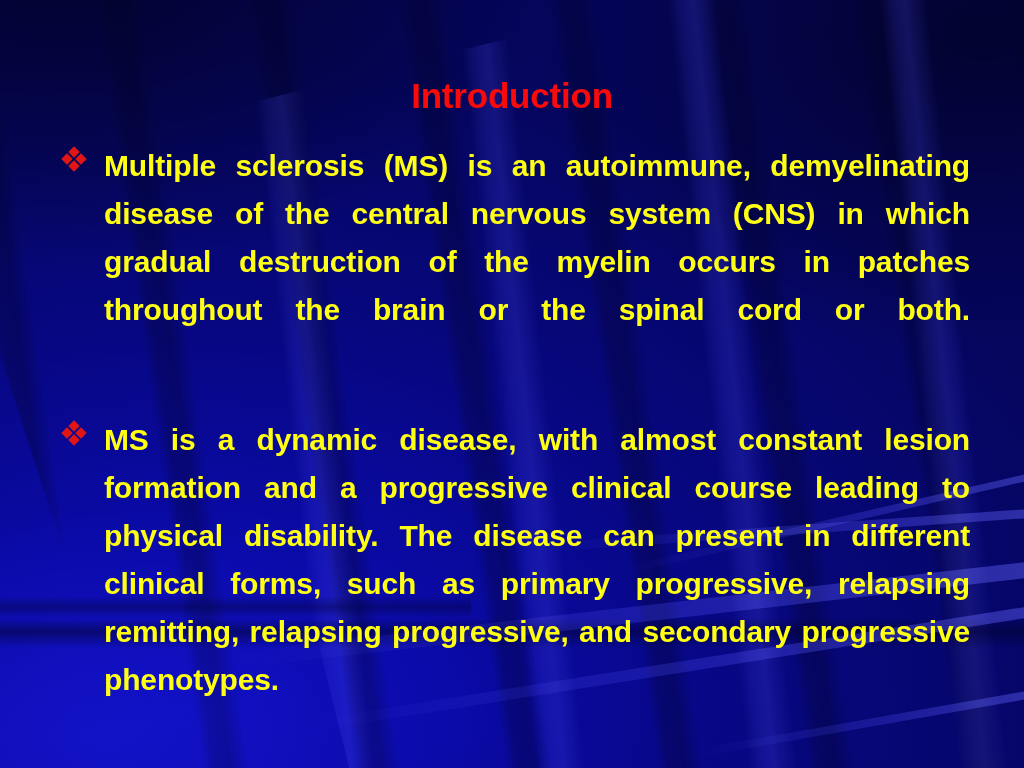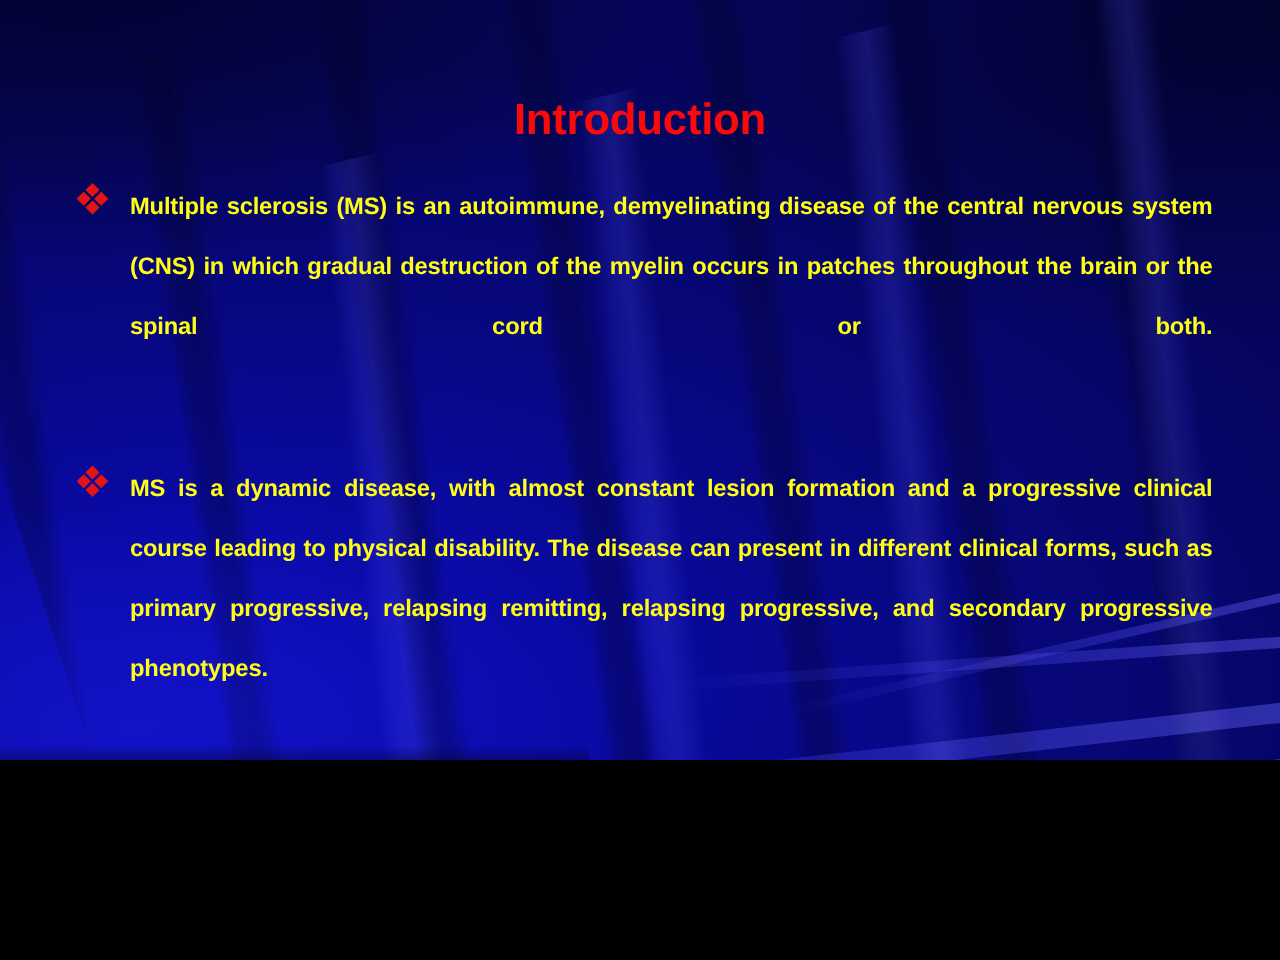--- a/index.html
+++ b/index.html
@@ -4,21 +4,21 @@
 <title>Introduction</title>
 <style>
   html, body {
     margin: 0;
     padding: 0;
     background: #000;
   }
   #slide {
     position: relative;
     width: 1024px;
-    height: 608px;
+    height: 768px;
     overflow: hidden;
     font-family: "Liberation Sans", sans-serif;
     background: #0c0c8c;
   }
 
   
   .bg-base {
     position: absolute;
     inset: 0;
     background:
@@ -149,21 +149,21 @@
     background: #e21515;
     transform: rotate(45deg);
   }
   .bullet-marker i.d-top   { left: 8px;  top: 0px; }
   .bullet-marker i.d-left  { left: 1px;  top: 7px; }
   .bullet-marker i.d-right { left: 15px; top: 7px; }
   .bullet-marker i.d-bot   { left: 8px;  top: 14px; }
 
   .bullet-text {
     color: #ffff14;
-    font-size: 19px;
+    font-size: 30px;
     font-weight: bold;
     line-height: 48px;
     text-align: justify;
     text-justify: inter-word;
     letter-spacing: -0.15px;
   }
   .bullet-text::after {
     content: "";
     display: inline-block;
     width: 100%;

